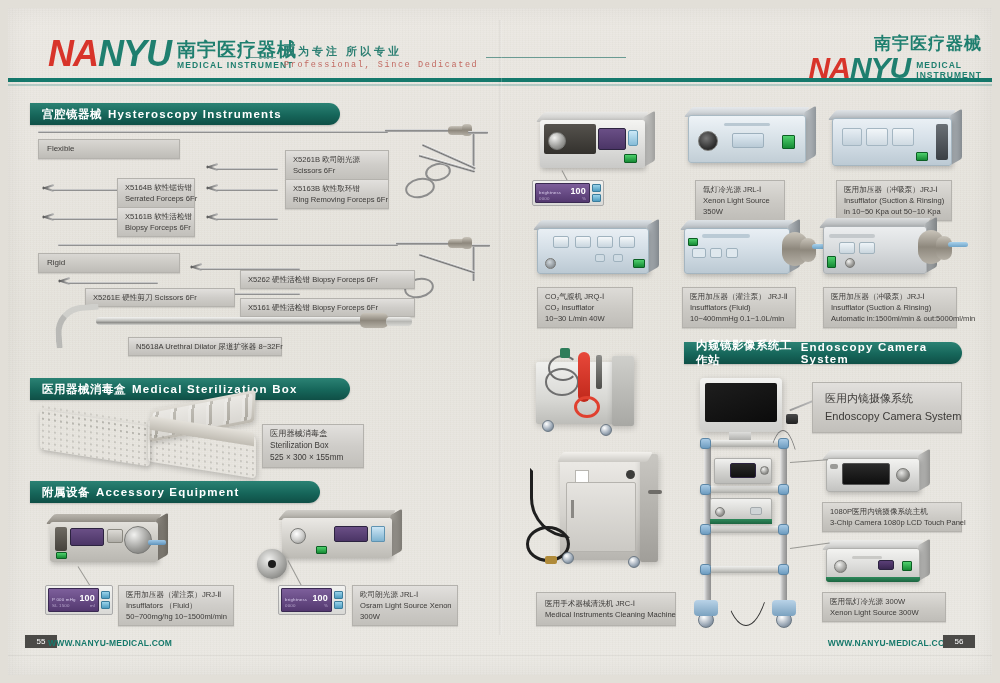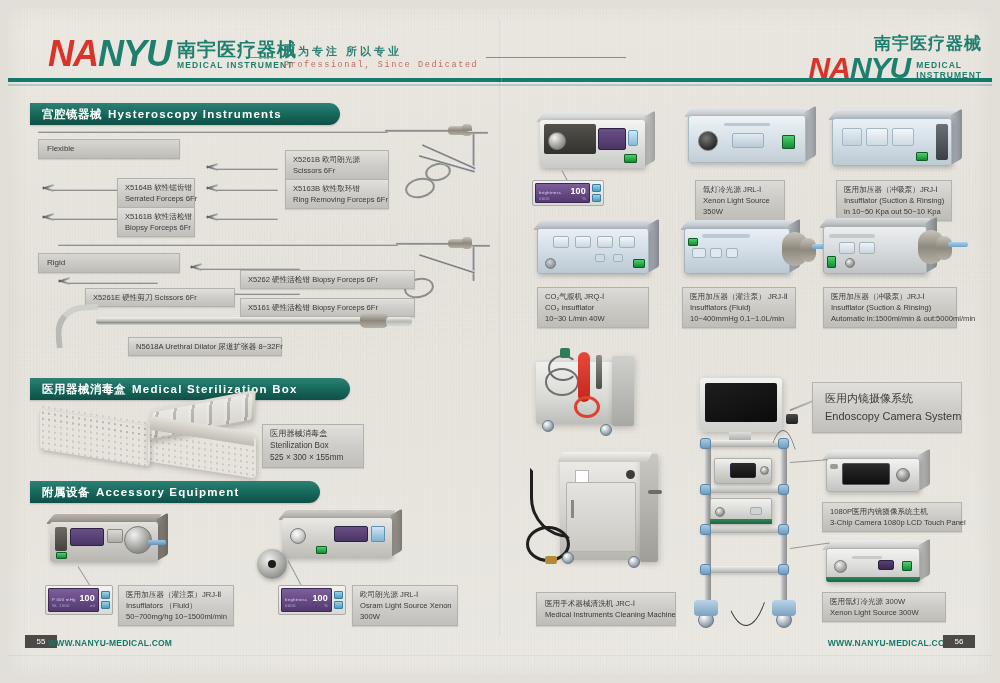--- a/index.html
+++ b/index.html
@@ -492,21 +492,21 @@
     <div class="body" style="background:linear-gradient(180deg,#e9eff4 0%,#d5dfe7 45%,#bbc9d3 100%); border:1px solid #a4b5c0;"></div>
     <div class="panel" style="left:16px; top:8px; width:16px; height:12px; background:linear-gradient(180deg,#f5f8fa,#c9d6df); border:1px solid #9fb2be;"></div>
     <div class="panel" style="left:38px; top:8px; width:16px; height:12px; background:linear-gradient(180deg,#f5f8fa,#c9d6df); border:1px solid #9fb2be;"></div>
     <div class="panel" style="left:60px; top:8px; width:16px; height:12px; background:linear-gradient(180deg,#f5f8fa,#c9d6df); border:1px solid #9fb2be;"></div>
     <div class="panel" style="left:82px; top:8px; width:16px; height:12px; background:linear-gradient(180deg,#f5f8fa,#c9d6df); border:1px solid #9fb2be;"></div>
     <div class="panel" style="left:58px; top:26px; width:10px; height:8px; background:#cfdbe3; border:1px solid #9fb2be;"></div>
     <div class="panel" style="left:76px; top:26px; width:10px; height:8px; background:#cfdbe3; border:1px solid #9fb2be;"></div>
     <div class="knob" style="left:8px; top:30px; width:11px; height:11px; background:radial-gradient(circle at 40% 35%,#cfd6db,#6e757a);"></div>
     <div class="grn-btn" style="left:96px; top:31px; width:12px; height:9px;"></div>
   </div>
-  <div class="cap sil" style="left:537px; top:287px; width:112px;">
+  <div class="cap sil" style="left:537px; top:287px; width:96px;">
     <div class="ln">CO₂气腹机 JRQ-Ⅰ</div>
     <div class="ln">CO₂ insufflator</div>
     <div class="ln">10~30 L/min 40W</div>
   </div>
 
   <div class="dev" style="left:684px; top:228px; width:106px; height:46px;">
     <div class="top3d" style="background:linear-gradient(180deg,#dee3e7,#aeb4b9);"></div>
     <div class="side3d" style="background:linear-gradient(90deg,#b6bcc1,#83898e);"></div>
     <div class="body" style="background:linear-gradient(180deg,#e9eff4 0%,#d5dfe7 45%,#bbc9d3 100%); border:1px solid #a4b5c0;"></div>
     <div class="panel" style="left:8px; top:20px; width:14px; height:10px; background:#dfe8ee; border:1px solid #9fb2be;"></div>
@@ -570,20 +570,24 @@
     <div style="position:absolute; left:648px; top:490px; width:14px; height:4px; background:#6e6c68; border-radius:2px;"></div>
     <div class="caster" style="left:562px; top:552px; width:12px; height:12px;"></div>
     <div class="caster" style="left:628px; top:556px; width:12px; height:12px;"></div>
   </div>
 
   <div class="cap sil" style="left:536px; top:592px; width:140px; padding:5px 8px;">
     <div class="ln">医用手术器械清洗机 JRC-Ⅰ</div>
     <div class="ln">Medical Instruments Cleaning Machine</div>
   </div>
 
+  <div class="sec-head" style="left:684px; top:342px; width:278px;">
+    <span class="cn">内窥镜影像系统工作站</span>
+    <span class="en">Endoscopy Camera System</span>
+  </div>
 
   <div>
     <div class="monitor-frame" style="left:700px; top:378px; width:82px; height:54px;">
       <div class="monitor-screen"></div>
     </div>
     <div style="position:absolute; left:729px; top:432px; width:22px; height:8px; background:linear-gradient(180deg,#dededc,#b0b0ad);"></div>
     <div style="position:absolute; left:716px; top:440px; width:50px; height:6px; background:linear-gradient(180deg,#eaeae8,#bdbdba); border-radius:2px;"></div>
 
     <div class="trolley-post" style="left:704px; top:440px; height:182px;"></div>
     <div class="trolley-post" style="left:780px; top:440px; height:182px;"></div>

